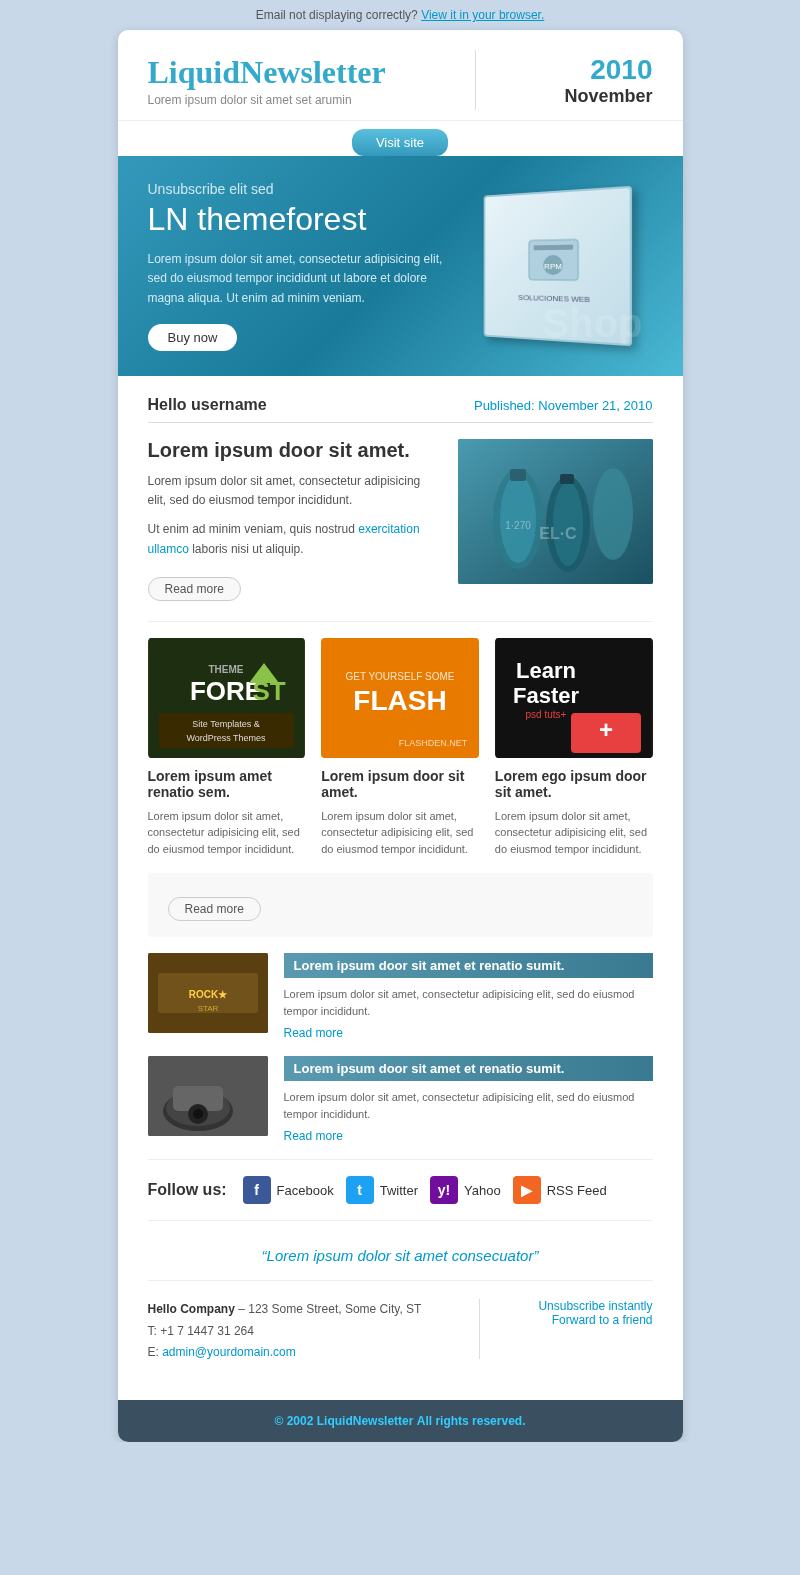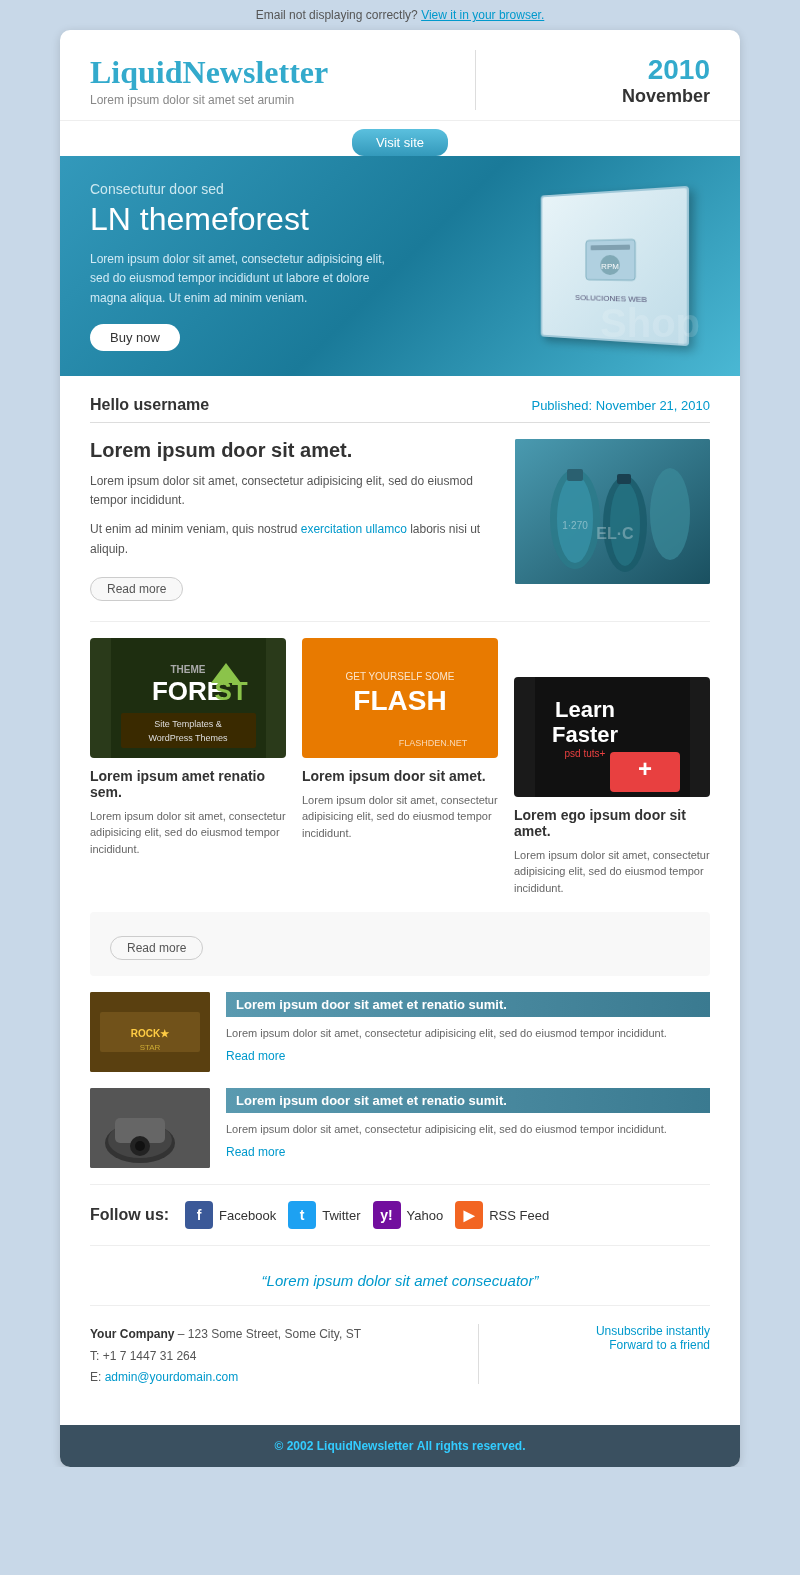--- a/index.html
+++ b/index.html
@@ -11,21 +11,21 @@
       width: 800px;
     }
     .top-bar {
       text-align: center;
       padding: 8px;
       font-size: 12px;
       color: #555;
     }
     .top-bar a { color: #0099cc; text-decoration: underline; }
     .email-wrapper {
-      width: 680px;
+      width: 565px;
       margin: 0 auto;
       background: #fff;
       border-radius: 10px;
       overflow: hidden;
       box-shadow: 0 2px 10px rgba(0,0,0,0.15);
     }
     
     .header {
       padding: 20px 30px 10px;
       display: flex;
@@ -187,21 +187,21 @@
       height: 120px;
       border-radius: 4px;
       margin-bottom: 10px;
       display: flex;
       align-items: center;
       justify-content: center;
       overflow: hidden;
     }
     .thumb-forest { background: #2a3a1a; }
     .thumb-flash { background: #e87a00; }
-    .thumb-learn { background: #1a1a1a; margin-top: 39px; }
+    .thumb-learn { background: #1a1a1a; }
     .col-title { font-size: 14px; font-weight: bold; color: #333; margin-bottom: 8px; }
     .col-body { font-size: 11px; color: #666; line-height: 1.5; }
     
     .quote-section {
       display: flex;
       align-items: center;
       justify-content: space-between;
       background: #f8f8f8;
       padding: 16px 20px;
       margin: 10px 0;
@@ -320,21 +320,21 @@
       <div class="header-year">2010</div>
       <div class="header-month">November</div>
     </div>
   </div>
   <div class="visit-site-row">
     <div class="visit-site-btn">Visit site</div>
   </div>
 
   <div class="banner">
     <div class="banner-text">
-      <div class="banner-subtitle">Consectutur door sed</div>
+      <div class="banner-subtitle">Unsubscribe elit sed</div>
       <div class="banner-title">LN themeforest</div>
       <div class="banner-body">Lorem ipsum dolor sit amet, consectetur adipisicing elit, sed do eiusmod tempor incididunt ut labore et dolore magna aliqua. Ut enim ad minim veniam.</div>
       <div class="banner-btn">Buy now</div>
     </div>
     <div class="banner-image">
       <div class="product-box">
         <svg width="60" height="60" viewBox="0 0 60 60">
           <rect x="5" y="10" width="50" height="40" rx="3" fill="#b0d0e0" stroke="#80b0c0" stroke-width="1"></rect>
           <rect x="10" y="15" width="40" height="5" rx="1" fill="#80a0b0"></rect>
           <circle cx="30" cy="35" r="10" fill="#60909a" opacity="0.6"></circle>
@@ -499,21 +499,21 @@
         </div>
       </div>
     </div>
 
     <div class="footer-quote">“Lorem ipsum dolor sit amet consecuator”</div>
     <hr class="divider">
 
     <div class="footer-info">
       <div class="footer-info-left">
         <div>
-          <strong>Your Company</strong><span> – 123 Some Street, Some City, ST</span>
+          <strong>Hello Company</strong><span> – 123 Some Street, Some City, ST</span>
         </div>
         <div>T: +1 7 1447 31 264</div>
         <div>
           <span>E: </span><a>admin@yourdomain.com</a>
         </div>
       </div>
       <div style="width:1px; height:60px; background:#ddd;"></div>
       <div class="footer-info-right">
         <a>Unsubscribe instantly</a>
         <a>Forward to a friend</a>

